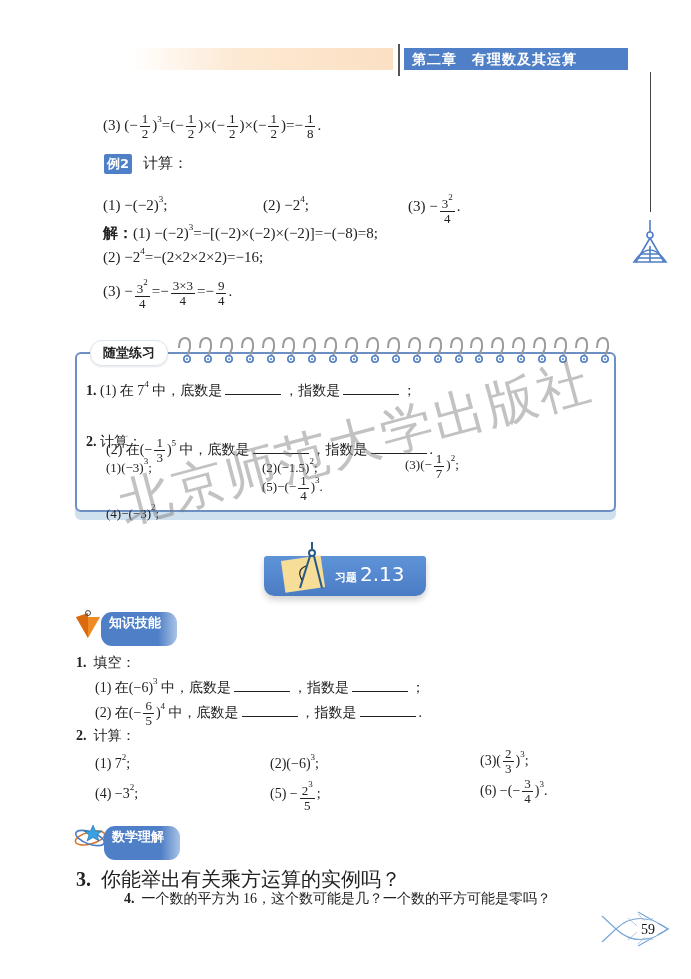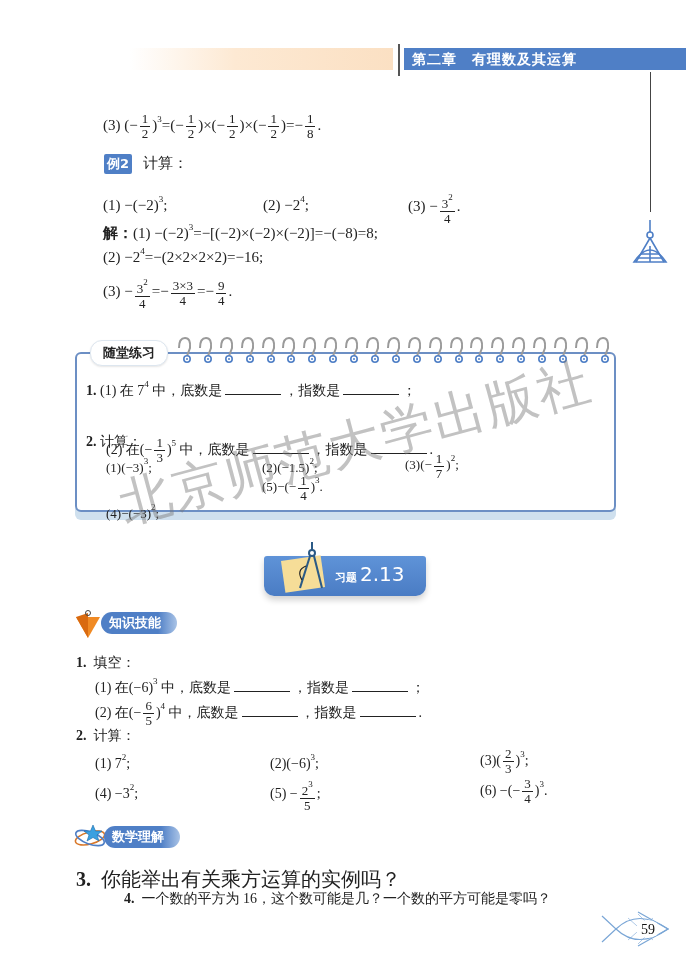--- a/index.html
+++ b/index.html
@@ -6,21 +6,21 @@
   html, body { width: 691px; height: 979px; background: #ffffff; overflow: hidden; }
   body { position: relative; font-family: "DejaVu Serif", "Liberation Serif", serif; color: #222; font-size: 14px; }
   .abs { position: absolute; }
   .serif { font-family: "Liberation Serif", "DejaVu Serif", serif; }
   .sans { font-family: "DejaVu Sans", "Liberation Sans", sans-serif; }
 
   
   .hdr-gradient { left: 130px; top: 48px; width: 263px; height: 22px;
     background: linear-gradient(to right, rgba(253,234,212,0) 0%, #fde9d3 40%, #fbe0c3 100%); }
   .hdr-divider { left: 398px; top: 44px; width: 2px; height: 32px; background: #555; }
-  .hdr-title { left: 404px; top: 48px; width: 282px; height: 22px; background: #4f7fc6;
+  .hdr-title { left: 404px; top: 48px; width: 224px; height: 22px; background: #4f7fc6;
     color: #fff; font-family: "DejaVu Sans", sans-serif; font-size: 14px; font-weight: bold;
     line-height: 22px; padding-left: 8px; letter-spacing: 1px; }
   .right-rule { left: 650px; top: 72px; width: 1px; height: 140px; background: #444; }
   .tower { left: 630px; top: 218px; width: 40px; height: 48px; }
 
   .line { white-space: nowrap; font-size: 15px; }
   .frac { display: inline-flex; flex-direction: column; align-items: center; vertical-align: middle;
     font-size: 13px; line-height: 14px; margin: 0 2px; }
   .frac .num { border-bottom: 1px solid #222; padding: 0 2px; }
   sup { font-size: 9px; vertical-align: 8px; }
@@ -40,21 +40,21 @@
   .ring { width: 18px; height: 30px; position: relative; }
 
   
   .ex-banner { left: 264px; top: 556px; width: 162px; height: 40px; background: linear-gradient(#5f93d8, #4a7cc4);
     border-radius: 3px 3px 10px 10px; box-shadow: 0 4px 6px rgba(0,0,0,0.18); }
   .ex-paper { left: 283px; top: 558px; width: 40px; height: 32px; background: #f6dd98; transform: rotate(-8deg); }
   .ex-title { left: 335px; top: 562px; color: #fff; font-family: "DejaVu Sans", sans-serif; white-space: nowrap; }
   .ex-title .small { font-size: 11px; font-weight: bold; }
   .ex-title .big { font-size: 20px; margin-left: 3px; text-align: center; }
 
-  .section-pill { height: 22px; background: linear-gradient(to right, #4f7fc6 75%, #a9c3e6 100%); border-radius: 11px;
+  .section-pill { height: 34px; background: linear-gradient(to right, #4f7fc6 75%, #a9c3e6 100%); border-radius: 11px;
     color: #fff; font-family: "DejaVu Sans", sans-serif; font-weight: bold; font-size: 13px; line-height: 22px; padding: 0 16px 0 8px; }
 
   .watermark { left: 130px; top: 470px; font-family: "DejaVu Serif", serif; font-size: 52px; color: rgba(120,120,120,0.45);
     transform: rotate(-15deg); transform-origin: left bottom; white-space: nowrap; letter-spacing: 2px; pointer-events: none; }
 
   .page-num { left: 598px; top: 906px; width: 86px; height: 46px; }
 </style>
 </head>
 <body>
 

